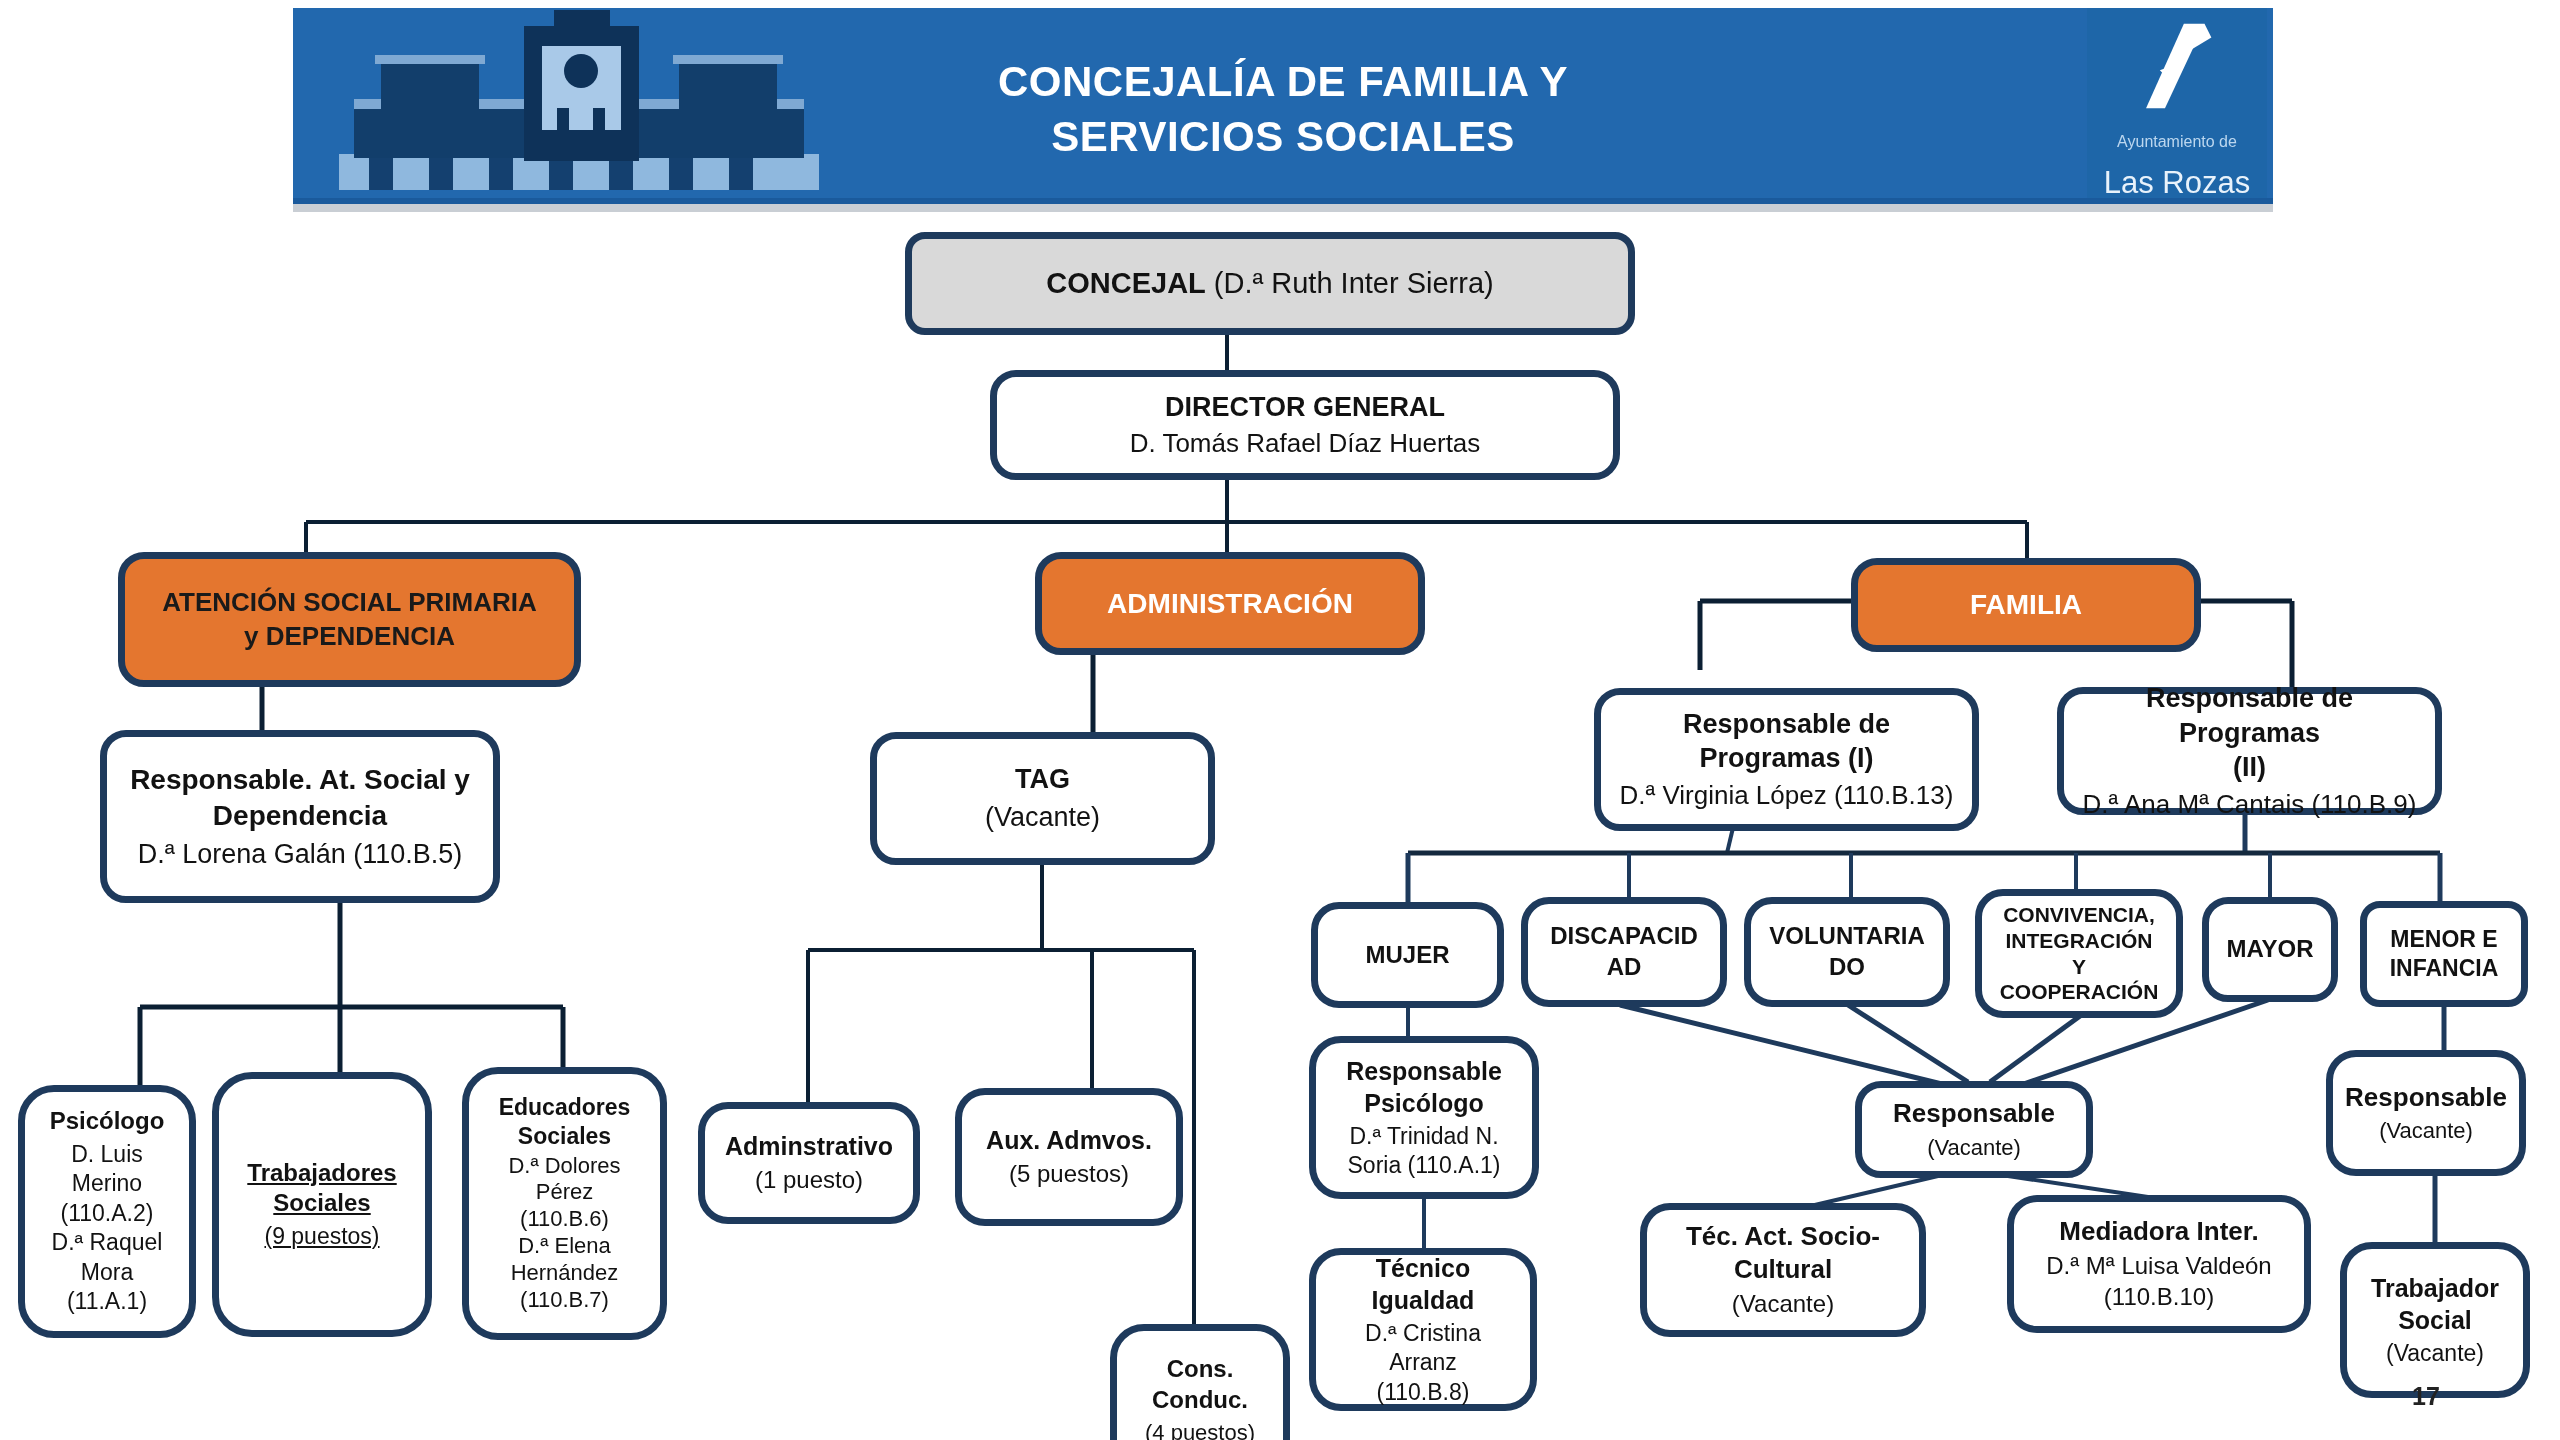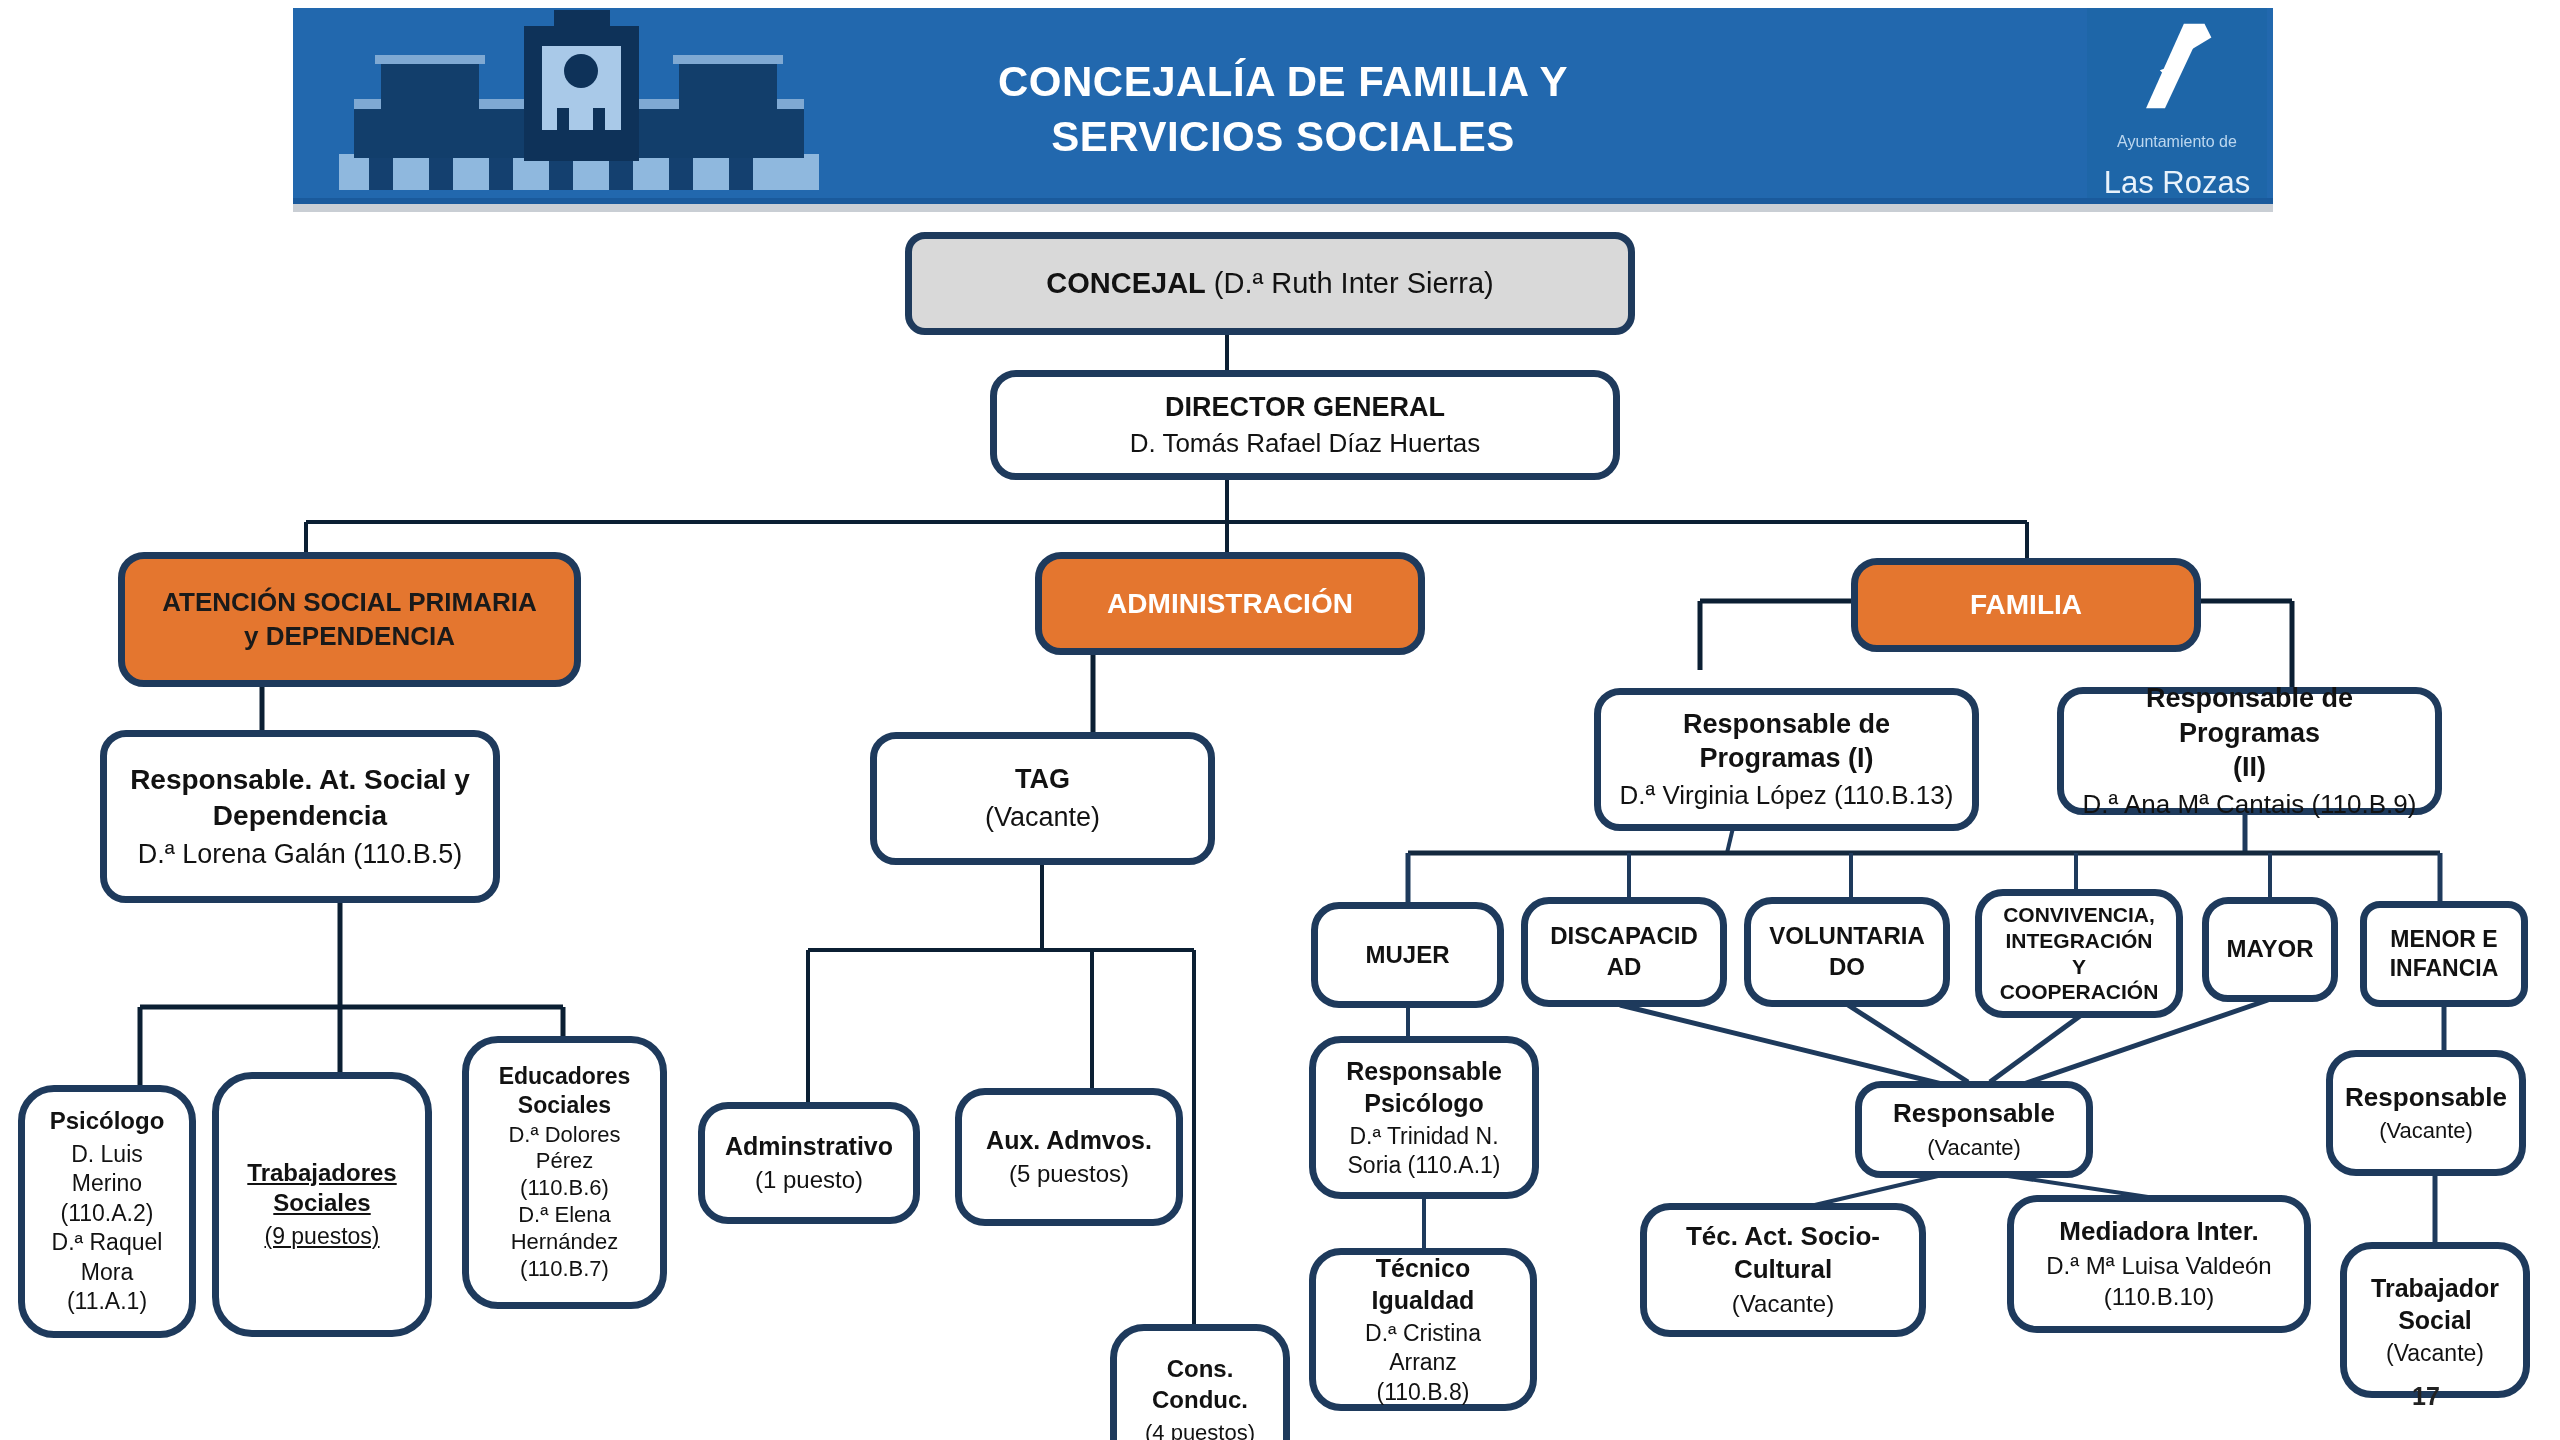--- a/index.html
+++ b/index.html
@@ -181,21 +181,21 @@
 Mora
 (11.A.1)</span>
   </div>
 
   <div class="node" style="left:212px;top:1072px;width:220px;height:265px;font-size:23px;border-radius:40px;text-decoration:underline;">
     <span class="t" style="font-size:24px;">Trabajadores
 Sociales</span>
     <span class="s">(9 puestos)</span>
   </div>
 
-  <div class="node" style="left:462px;top:1036px;width:205px;height:273px;font-size:22px;border-radius:36px;line-height:1.22;">
+  <div class="node" style="left:462px;top:1067px;width:205px;height:273px;font-size:22px;border-radius:36px;line-height:1.22;">
     <span class="t" style="font-size:23px;">Educadores
 Sociales</span>
     <span class="s">D.ª Dolores
 Pérez
 (110.B.6)
 D.ª Elena
 Hernández
 (110.B.7)</span>
   </div>
 

